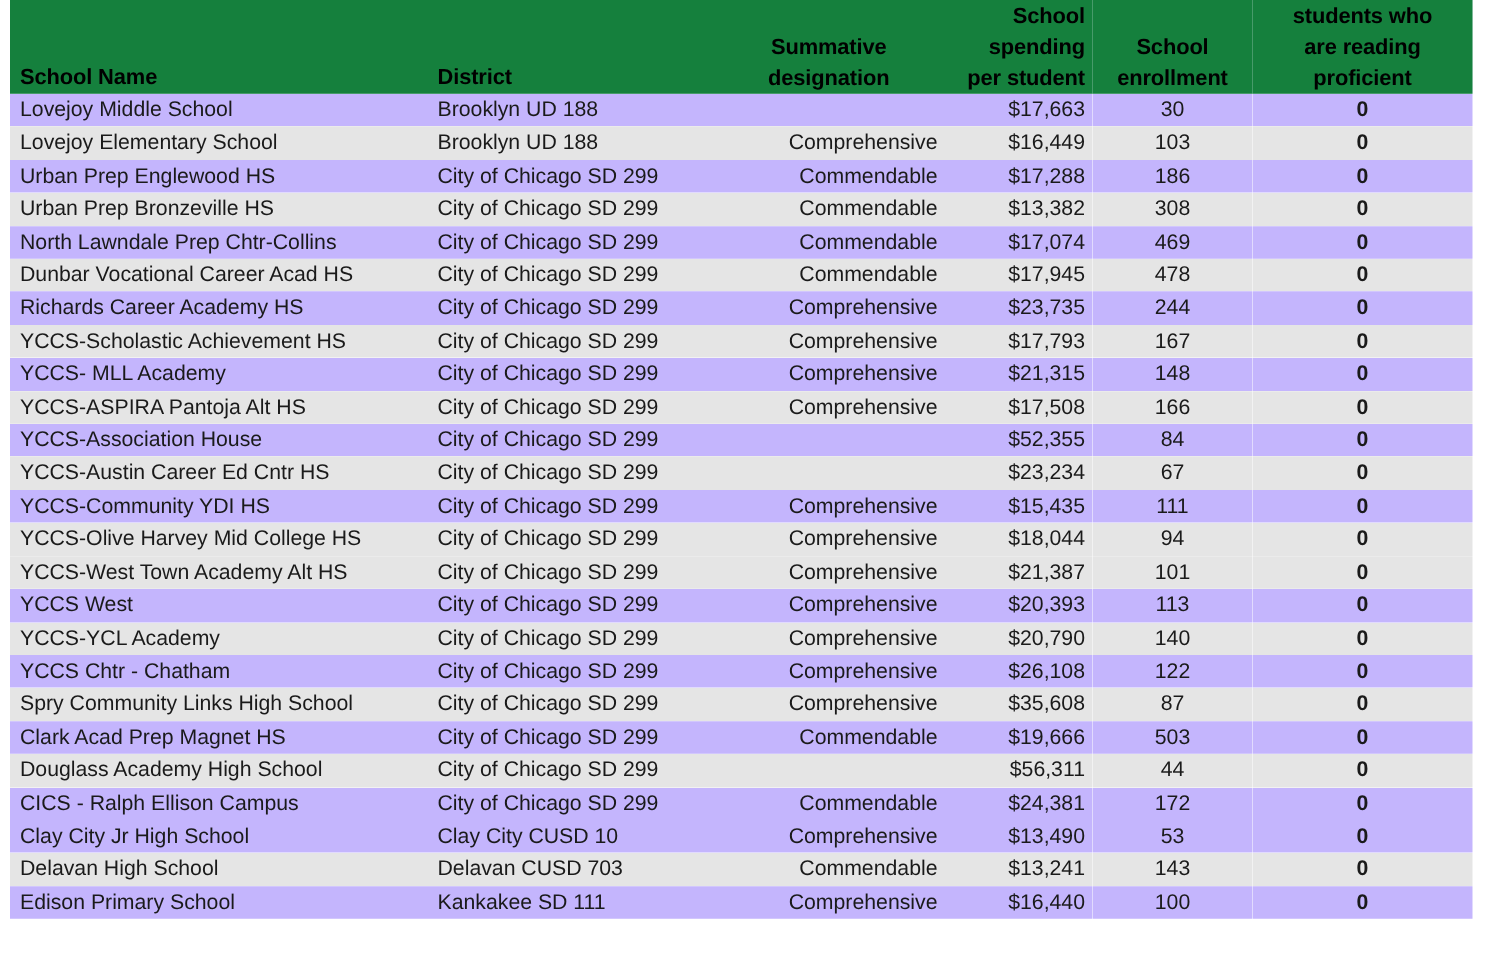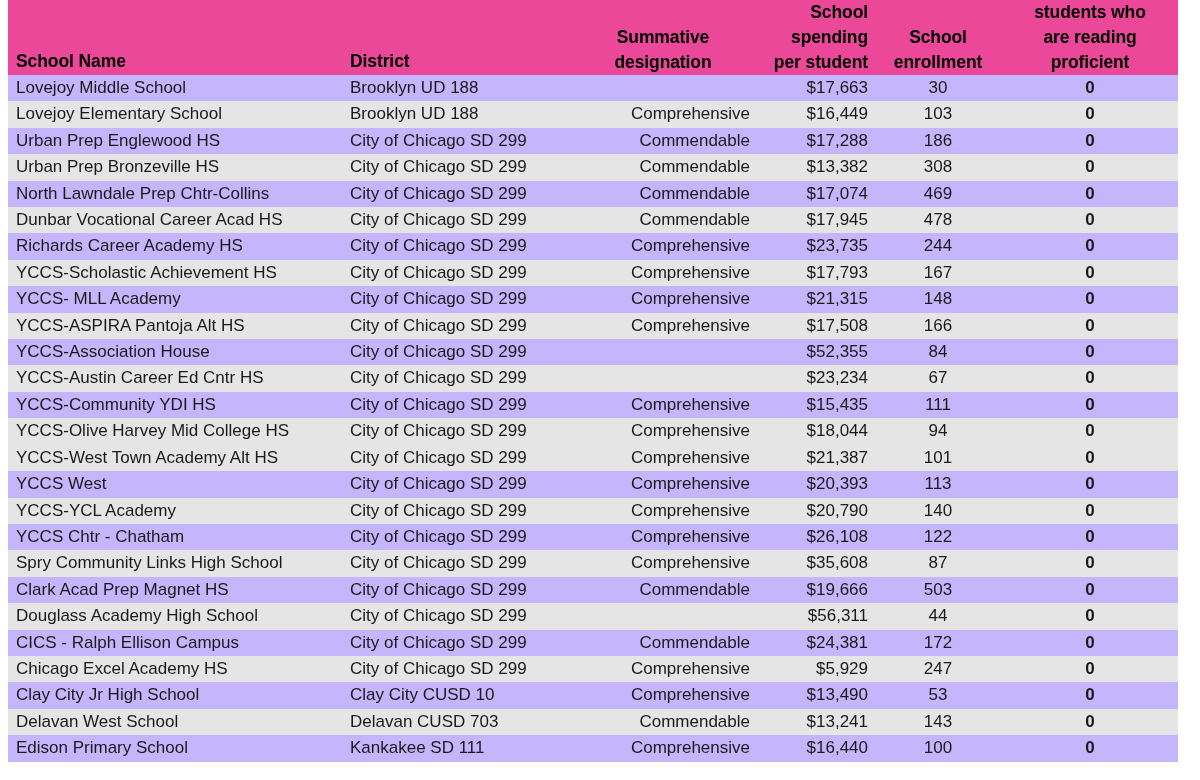--- a/index.html
+++ b/index.html
@@ -35,21 +35,21 @@
   col.c-school      { width: 336px; }
   col.c-district    { width: 232px; }
   col.c-summative   { width: 176px; }
   col.c-spending    { width: 122px; }
   col.c-enrollment  { width: 128px; }
   col.c-proficient  { width: 176px; }
 
   
   thead tr { background: #dae6f3; }
   thead th {
-    background: #ec4899;
+    background: #15803d;
     font-weight: bold;
     font-size: 17.5px;
     padding: 0;
     vertical-align: bottom;
     line-height: 25px;
     height: 66px;
     color: #000;
     letter-spacing: -0.1px;
   }
   th.h-school    { text-align: left;  padding-left: 8px; }
@@ -297,38 +297,30 @@
           <td class="t-prof">0</td>
         </tr>
         <tr class="">
           <td class="t-school">CICS - Ralph Ellison Campus</td>
           <td class="t-district">City of Chicago SD 299</td>
           <td class="t-summative">Commendable</td>
           <td class="t-spending">$24,381</td>
           <td class="t-enroll">172</td>
           <td class="t-prof">0</td>
         </tr>
-        <tr class="alt">
-          <td class="t-school">Chicago Excel Academy HS</td>
-          <td class="t-district">City of Chicago SD 299</td>
-          <td class="t-summative">Comprehensive</td>
-          <td class="t-spending">$5,929</td>
-          <td class="t-enroll">247</td>
-          <td class="t-prof">0</td>
-        </tr>
         <tr class="">
           <td class="t-school">Clay City Jr High School</td>
           <td class="t-district">Clay City CUSD 10</td>
           <td class="t-summative">Comprehensive</td>
           <td class="t-spending">$13,490</td>
           <td class="t-enroll">53</td>
           <td class="t-prof">0</td>
         </tr>
         <tr class="alt">
-          <td class="t-school">Delavan West School</td>
+          <td class="t-school">Delavan High School</td>
           <td class="t-district">Delavan CUSD 703</td>
           <td class="t-summative">Commendable</td>
           <td class="t-spending">$13,241</td>
           <td class="t-enroll">143</td>
           <td class="t-prof">0</td>
         </tr>
         <tr class=" clipped">
           <td class="t-school">Edison Primary School</td>
           <td class="t-district">Kankakee SD 111</td>
           <td class="t-summative">Comprehensive</td>

